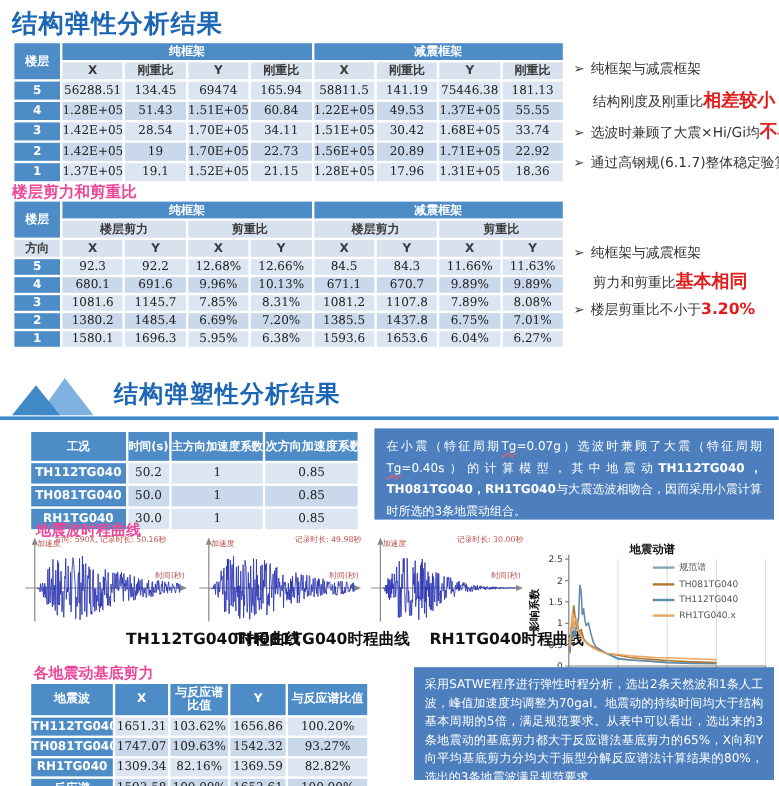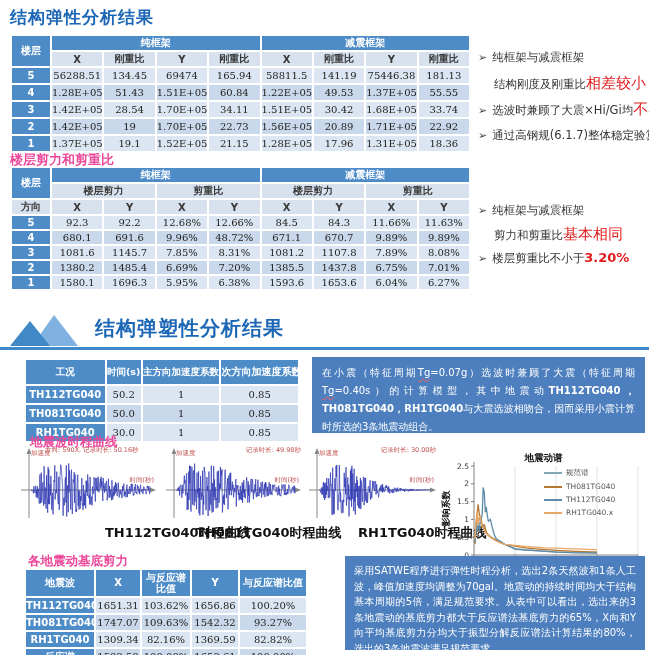--- a/index.html
+++ b/index.html
@@ -3,21 +3,21 @@
 <meta charset="utf-8">
 <style>
   * { margin:0; padding:0; box-sizing:border-box; }
   html,body { width:649px; height:655px; }
   body {
     position:relative; background:#ffffff; overflow:hidden;
     font-family:"DejaVu Sans","Liberation Sans",sans-serif; color:#222;
   }
   .abs { position:absolute; }
 
-  .sec-title { color:#1b66b5; font-weight:bold; font-size:17px; letter-spacing:1px; }
+  .sec-title { color:#1b66b5; font-weight:bold; font-size:21px; letter-spacing:1px; }
   .sub-title { color:#ec4899; font-weight:bold; font-size:13px; }
 
   table.tbl { border-collapse:separate; border-spacing:2px; table-layout:fixed; }
   .tbl th, .tbl td { overflow:hidden; white-space:nowrap; text-align:center; vertical-align:middle; padding:0; }
   .hblue { background:#4e8cc8; color:#fff; font-weight:bold; font-size:10px; }
   .subhead th { background:#d8e2ef; color:#3a3a3a; font-weight:bold; font-size:10px; }
   .tbl tbody td.rowlabel { background:#4e8cc8; color:#fff; font-weight:bold; font-size:10px; }
   .tbl tbody td.datacell { font-family:"DejaVu Serif","Liberation Serif",serif; font-size:10px; color:#222; }
   .tbl tbody tr:nth-child(odd)  td.datacell { background:#dce6f2; }
   .tbl tbody tr:nth-child(even) td.datacell { background:#c9d8ea; }
@@ -25,21 +25,21 @@
   #table2 thead tr { height:13px; } #table2 tbody tr { height:13px; }
   #table3 thead tr { height:24px; } #table3 tbody tr { height:17px; }
   #table4 thead tr { height:26px; } #table4 tbody tr { height:15px; }
   #table4 th { white-space:normal; line-height:1.15; }
 
   .bullets { white-space:nowrap; color:#333; font-size:11.5px; }
   .bullet-line { height:26px; line-height:26px; }
   .bullets.tight .bullet-line { height:24px; line-height:24px; }
   .bullet-line.cont { padding-left:16px; }
   .arrow { margin-right:5px; color:#444; font-size:11px; }
-  .red-big { color:#e21c1c; font-weight:normal; font-size:15px; }
+  .red-big { color:#e21c1c; font-weight:bold; font-size:15px; }
   .red { color:#e21c1c; font-weight:bold; font-size:13px; }
 
   .divider { left:0; top:347px; width:649px; height:3px; background:#3f8ac9; }
 
   .bluebox { background:#4d7fbe; color:#ffffff; text-align:justify; }
   #box1 { left:312px; top:357px; width:333px; height:76px; font-size:10px; line-height:1.8; padding:7px 10px; }
   #box2 { left:345px; top:556px; width:300px; height:94px; font-size:10px; line-height:1.55; padding:7px 9px; }
   .b { font-weight:bold; }
   .sq { text-decoration-line:underline; text-decoration-style:wavy; text-decoration-color:#ff5a5a; text-decoration-thickness:1px; text-underline-offset:2px; }
 
@@ -190,21 +190,21 @@
         <td class="datacell">84.5</td>
         <td class="datacell">84.3</td>
         <td class="datacell">11.66%</td>
         <td class="datacell">11.63%</td>
       </tr>
       <tr>
         <td class="rowlabel">4</td>
         <td class="datacell">680.1</td>
         <td class="datacell">691.6</td>
         <td class="datacell">9.96%</td>
-        <td class="datacell">48.72%</td>
+        <td class="datacell">10.13%</td>
         <td class="datacell">671.1</td>
         <td class="datacell">670.7</td>
         <td class="datacell">9.89%</td>
         <td class="datacell">9.89%</td>
       </tr>
       <tr>
         <td class="rowlabel">3</td>
         <td class="datacell">1081.6</td>
         <td class="datacell">1145.7</td>
         <td class="datacell">7.85%</td>

